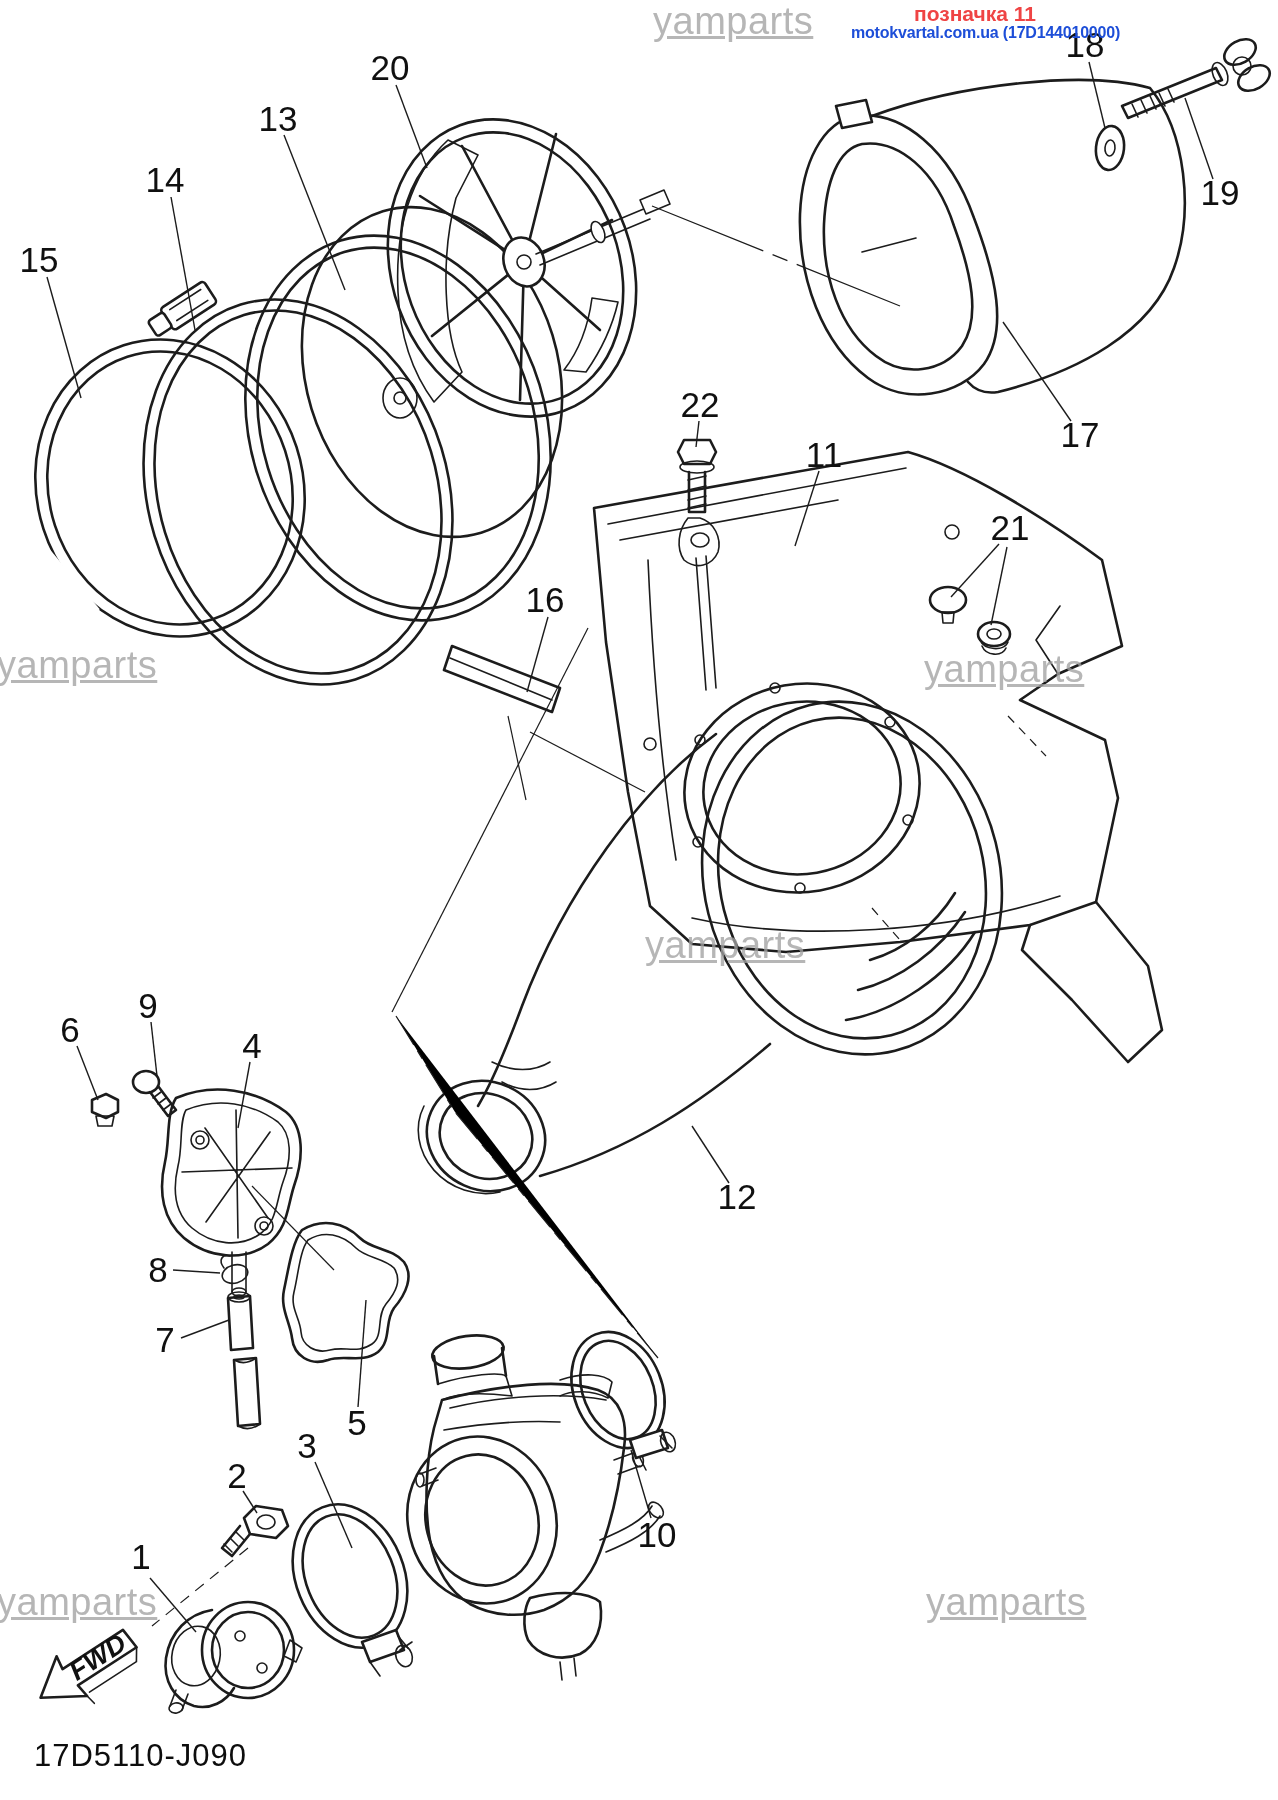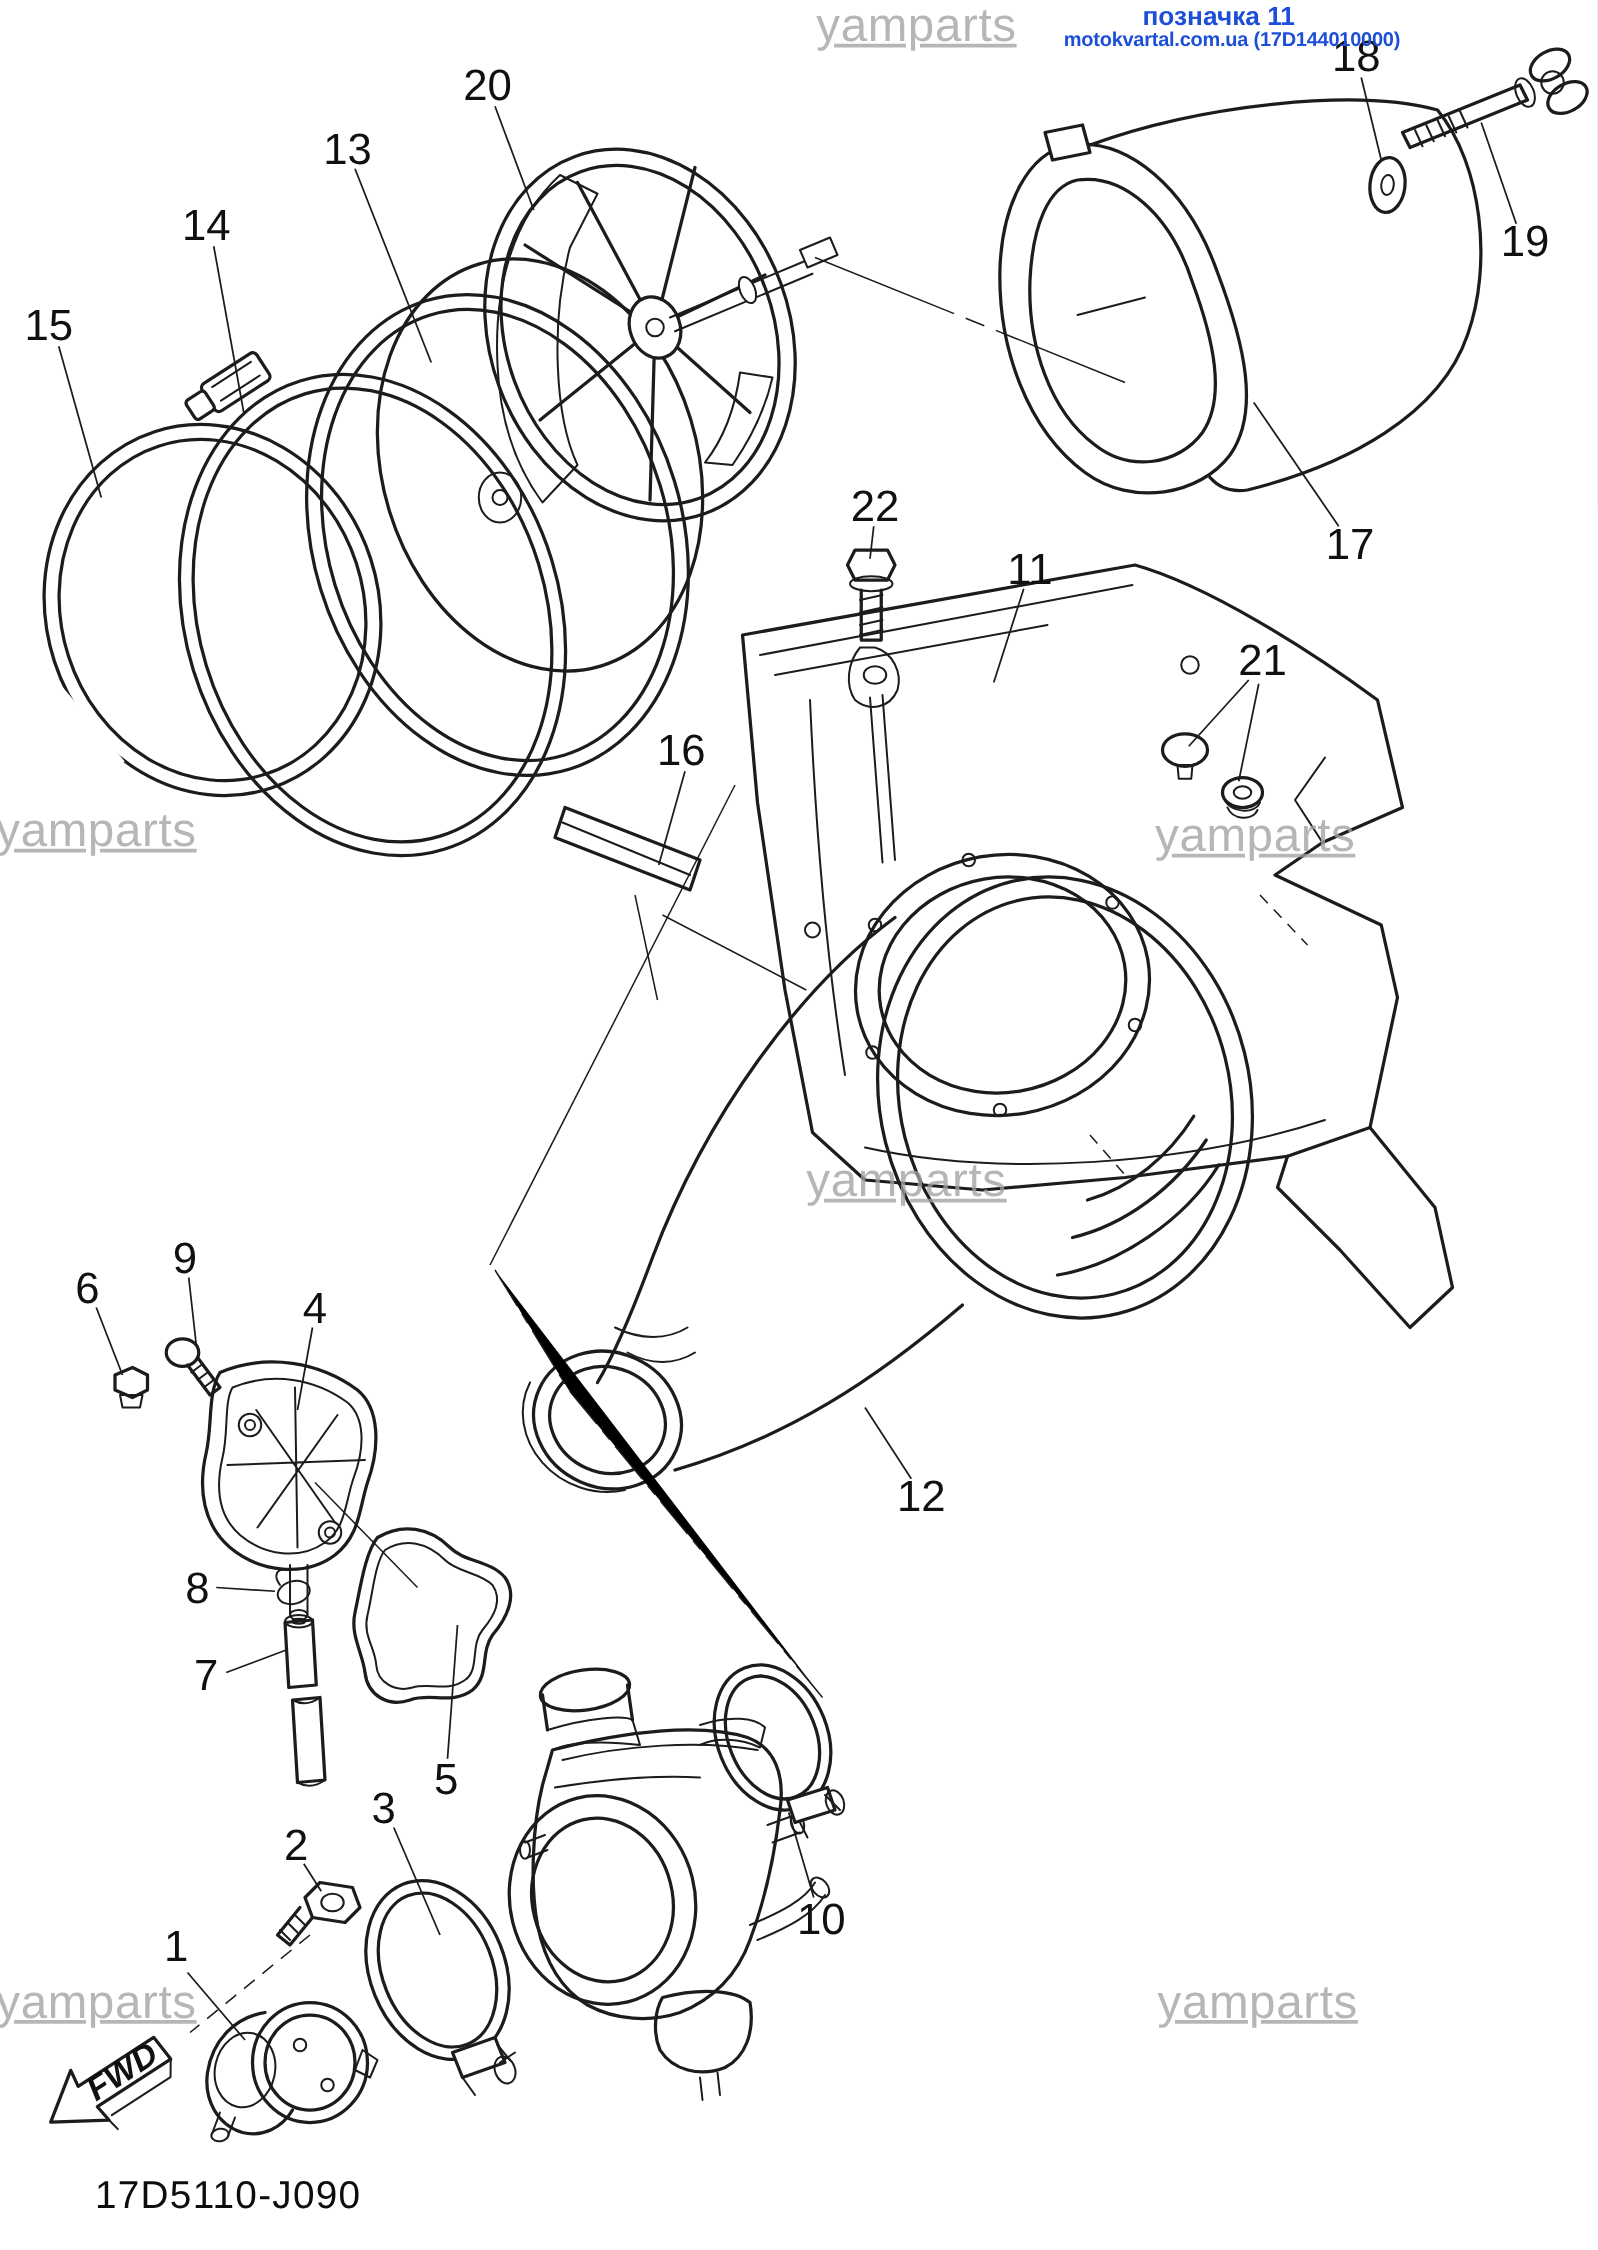--- a/index.html
+++ b/index.html
@@ -8,24 +8,24 @@
   #art{position:absolute;left:0;top:0;}
   .art{stroke:#1c1c1c;fill:none;stroke-width:2.6;stroke-linecap:round;stroke-linejoin:round;}
   .thin{stroke-width:1.6;}
   .hair{stroke-width:1.2;}
   .whitefill{fill:#ffffff;}
   .leader{stroke:#1c1c1c;stroke-width:1.4;fill:none;}
   .part-num{font-family:"Liberation Sans",sans-serif;font-size:35px;fill:#101010;text-anchor:middle;}
   .fwd-text{font-family:"Liberation Sans",sans-serif;font-size:27px;font-weight:bold;font-style:italic;fill:#101010;text-anchor:middle;}
   .watermark{position:absolute;font-family:"Liberation Sans",sans-serif;font-size:38px;
              color:#a2a2a2;letter-spacing:.5px;opacity:.78;white-space:nowrap;pointer-events:none;text-decoration:underline;}
-  .mark-label{position:absolute;left:914px;top:2px;font-size:21px;font-weight:bold;color:#1d4ed8;white-space:nowrap;}
+  .mark-label{position:absolute;left:914px;top:2px;font-size:21px;font-weight:bold;color:#ef4444;white-space:nowrap;}
   .source-line{position:absolute;left:851px;top:24px;font-size:16px;font-weight:bold;color:#1d4ed8;
                letter-spacing:-.2px;white-space:nowrap;}
-  .drawing-code{position:absolute;left:34px;top:1738px;font-size:31px;color:#0d0d0d;letter-spacing:1px;white-space:nowrap;margin-left:42px;}
+  .drawing-code{position:absolute;left:34px;top:1738px;font-size:31px;color:#0d0d0d;letter-spacing:1px;white-space:nowrap;}
 </style>
 </head>
 <body>
 
 <div id="stage">
 
   <svg id="art" width="1278" height="1800" viewBox="0 0 1278 1800">
     <defs>
       <pattern id="mesh" width="7" height="7" patternUnits="userSpaceOnUse" patternTransform="rotate(20)">
         <path d="M0,0 L7,7 M7,0 L0,7" stroke="#2f2f2f" stroke-width="0.9"></path>

